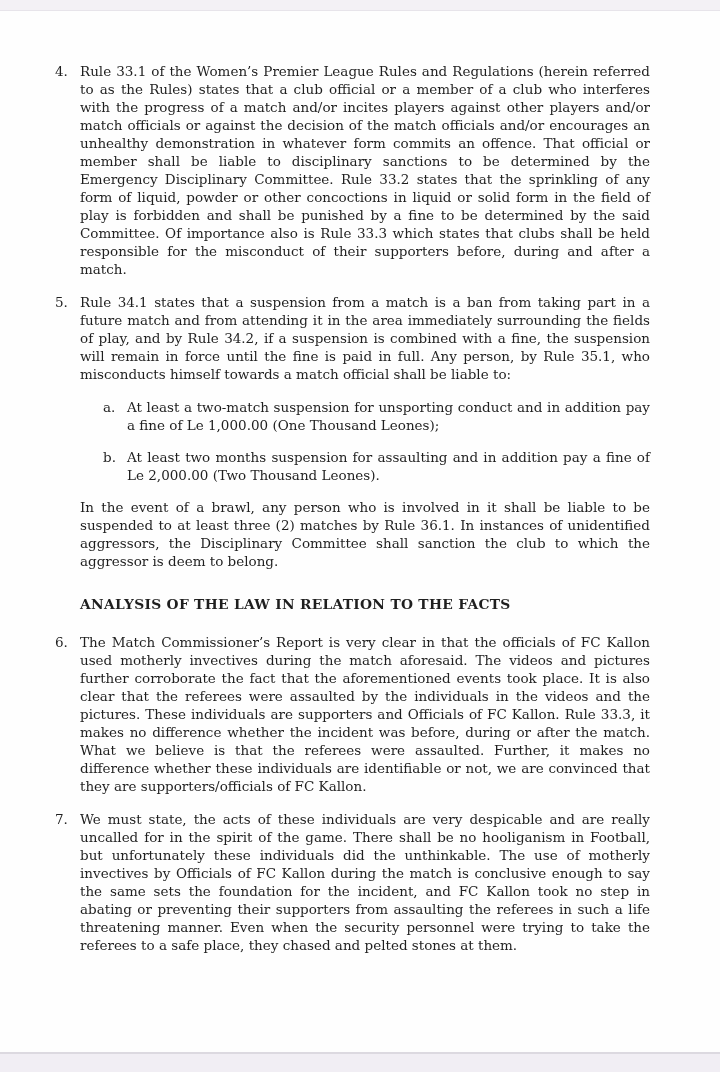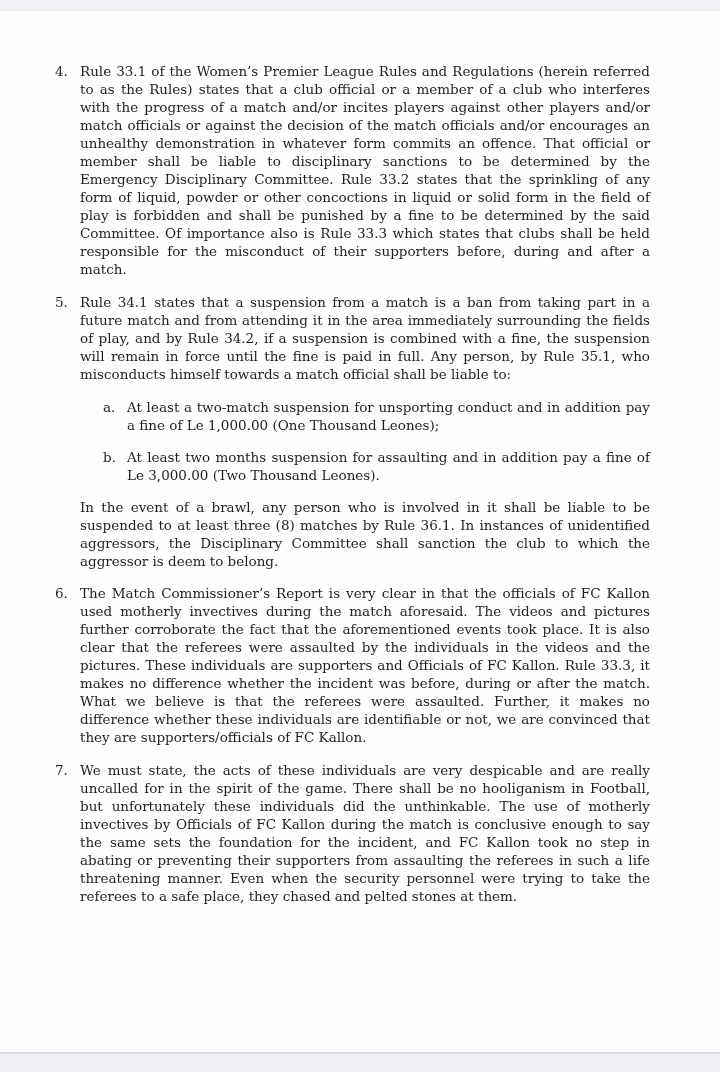--- a/index.html
+++ b/index.html
@@ -87,25 +87,26 @@
     <div class="ptext">Rule 34.1 states that a suspension from a match is a ban from taking part in a future match and from attending it in the area immediately surrounding the fields of play, and by Rule 34.2, if a suspension is combined with a fine, the suspension will remain in force until the fine is paid in full. Any person, by Rule 35.1, who misconducts himself towards a match official shall be liable to:</div>
   </div>
 
   <div class="sub-para">
     <span class="marker">a.</span>
     <div class="ptext">At least a two-match suspension for unsporting conduct and in addition pay a fine of Le 1,000.00 (One Thousand Leones);</div>
   </div>
 
   <div class="sub-para">
     <span class="marker">b.</span>
-    <div class="ptext">At least two months suspension for assaulting and in addition pay a fine of Le 3,000.00 (Two Thousand Leones).</div>
+    <div class="ptext">At least two months suspension for assaulting and in addition pay a fine of Le 2,000.00 (Two Thousand Leones).</div>
   </div>
 
-  <div class="cont-para">In the event of a brawl, any person who is involved in it shall be liable to be suspended to at least three (8) matches by Rule 36.1. In instances of unidentified aggressors, the Disciplinary Committee shall sanction the club to which the aggressor is deem to belong.</div>
+  <div class="cont-para">In the event of a brawl, any person who is involved in it shall be liable to be suspended to at least three (2) matches by Rule 36.1. In instances of unidentified aggressors, the Disciplinary Committee shall sanction the club to which the aggressor is deem to belong.</div>
 
+  <div class="doc-heading">ANALYSIS OF THE LAW IN RELATION TO THE FACTS</div>
 
   <div class="num-para">
     <span class="marker">6.</span>
     <div class="ptext">The Match Commissioner’s Report is very clear in that the officials of FC Kallon used motherly invectives during the match aforesaid. The videos and pictures further corroborate the fact that the aforementioned events took place. It is also clear that the referees were assaulted by the individuals in the videos and the pictures. These individuals are supporters and Officials of FC Kallon. Rule 33.3, it makes no difference whether the incident was before, during or after the match. What we believe is that the referees were assaulted. Further, it makes no difference whether these individuals are identifiable or not, we are convinced that they are supporters/officials of FC Kallon.</div>
   </div>
 
   <div class="num-para">
     <span class="marker">7.</span>
     <div class="ptext">We must state, the acts of these individuals are very despicable and are really uncalled for in the spirit of the game. There shall be no hooliganism in Football, but unfortunately these individuals did the unthinkable. The use of motherly invectives by Officials of FC Kallon during the match is conclusive enough to say the same sets the foundation for the incident, and FC Kallon took no step in abating or preventing their supporters from assaulting the referees in such a life threatening manner. Even when the security personnel were trying to take the referees to a safe place, they chased and pelted stones at them.</div>
   </div>

